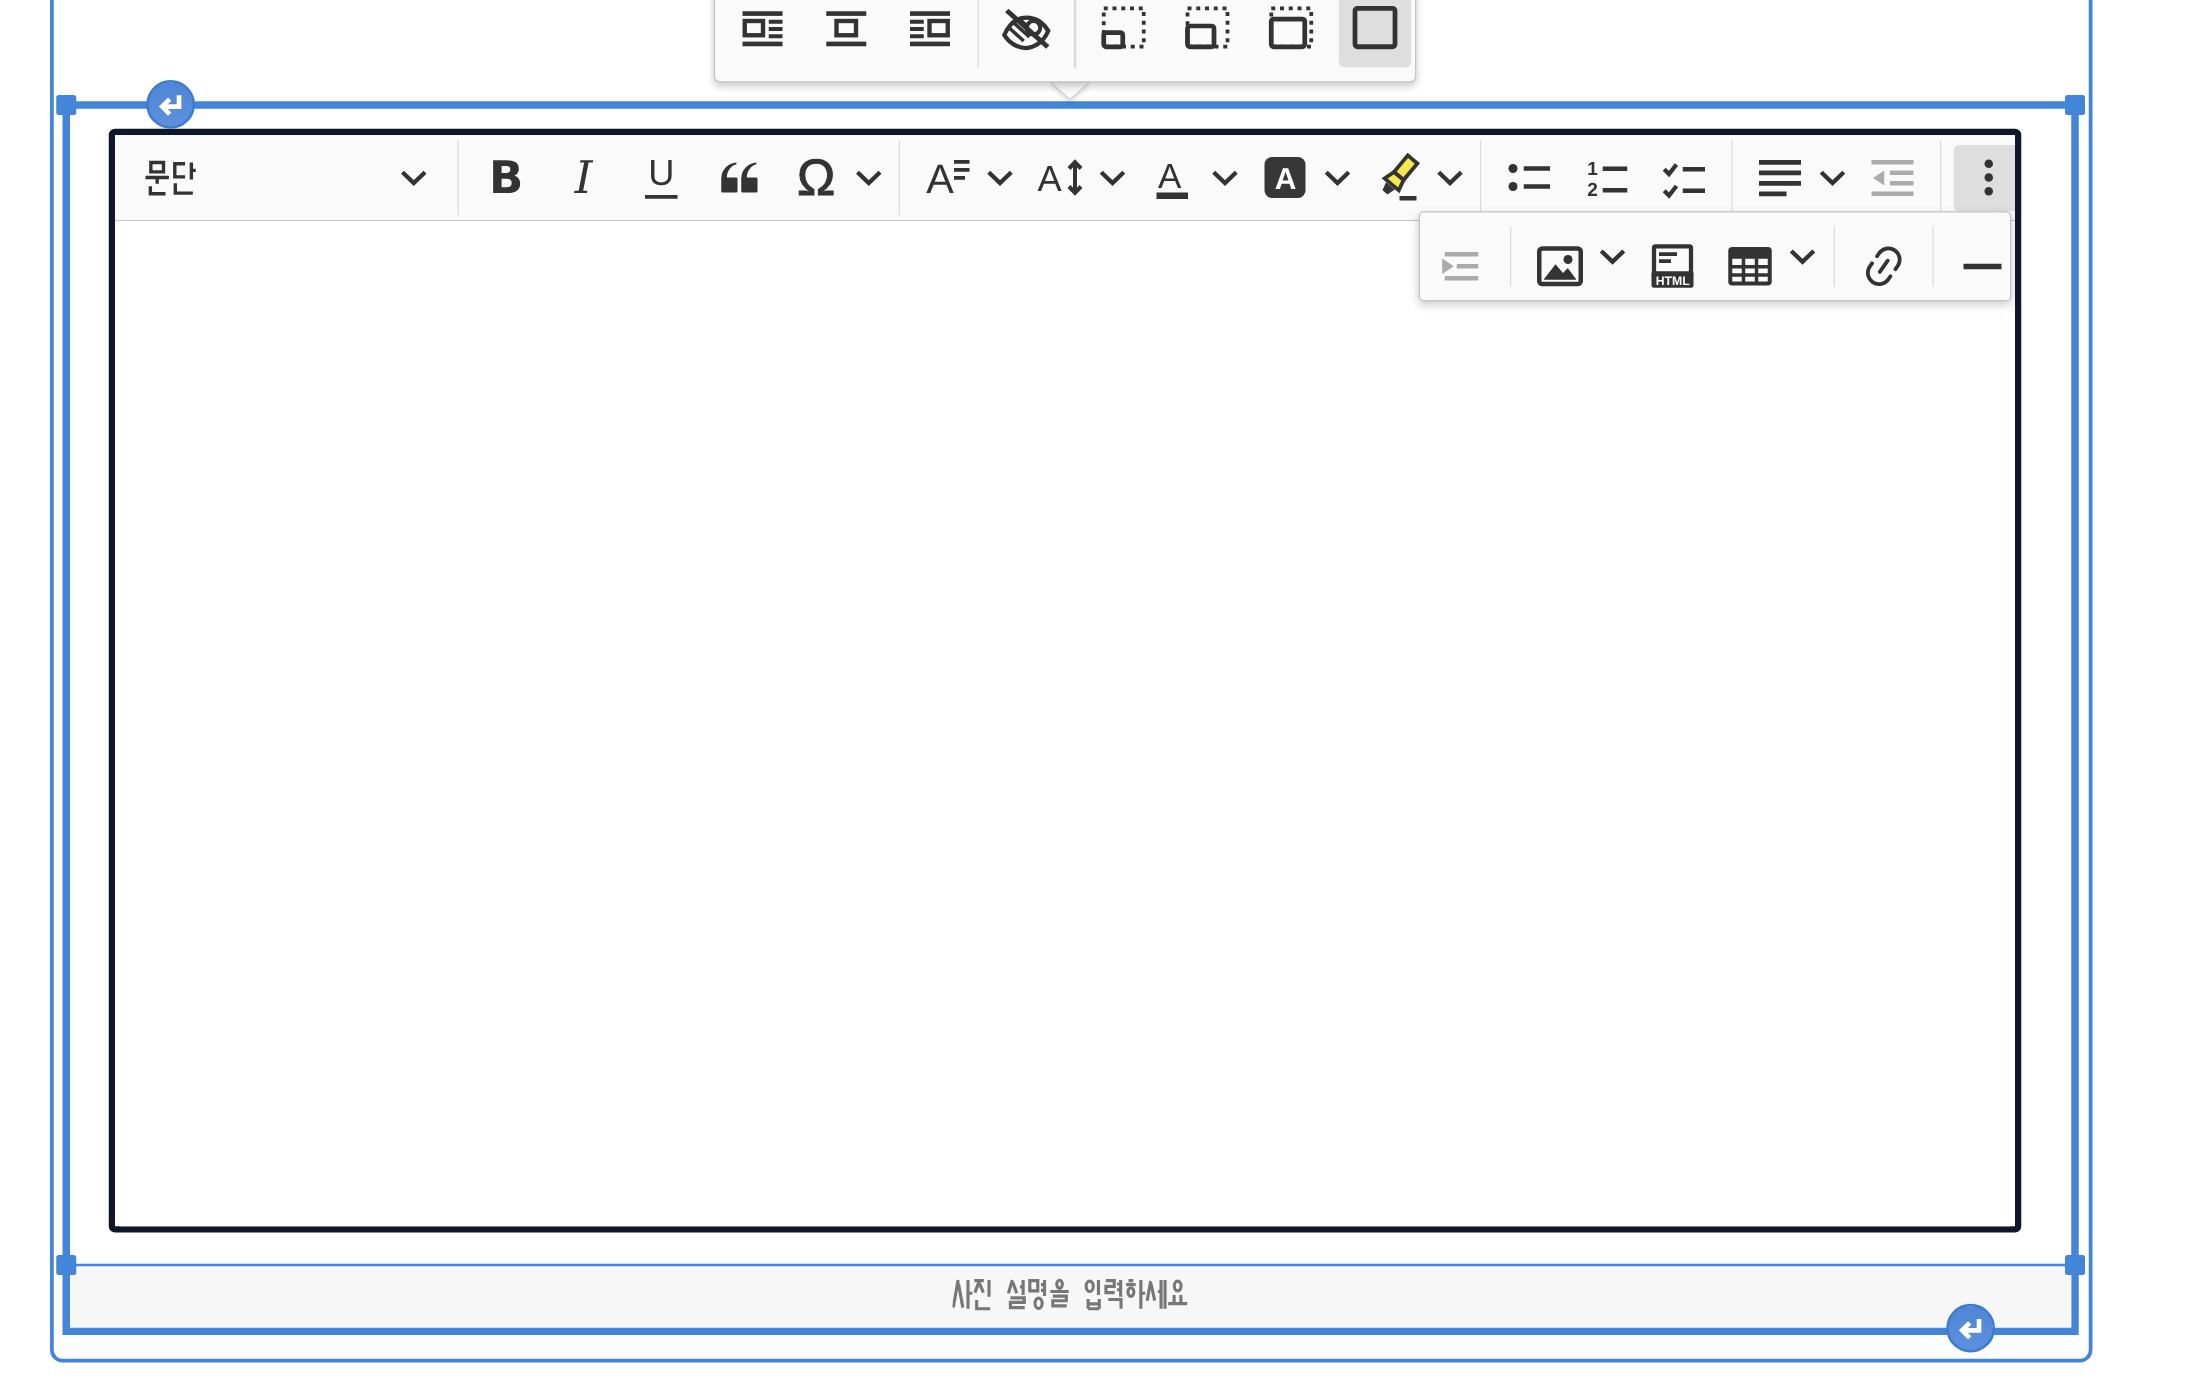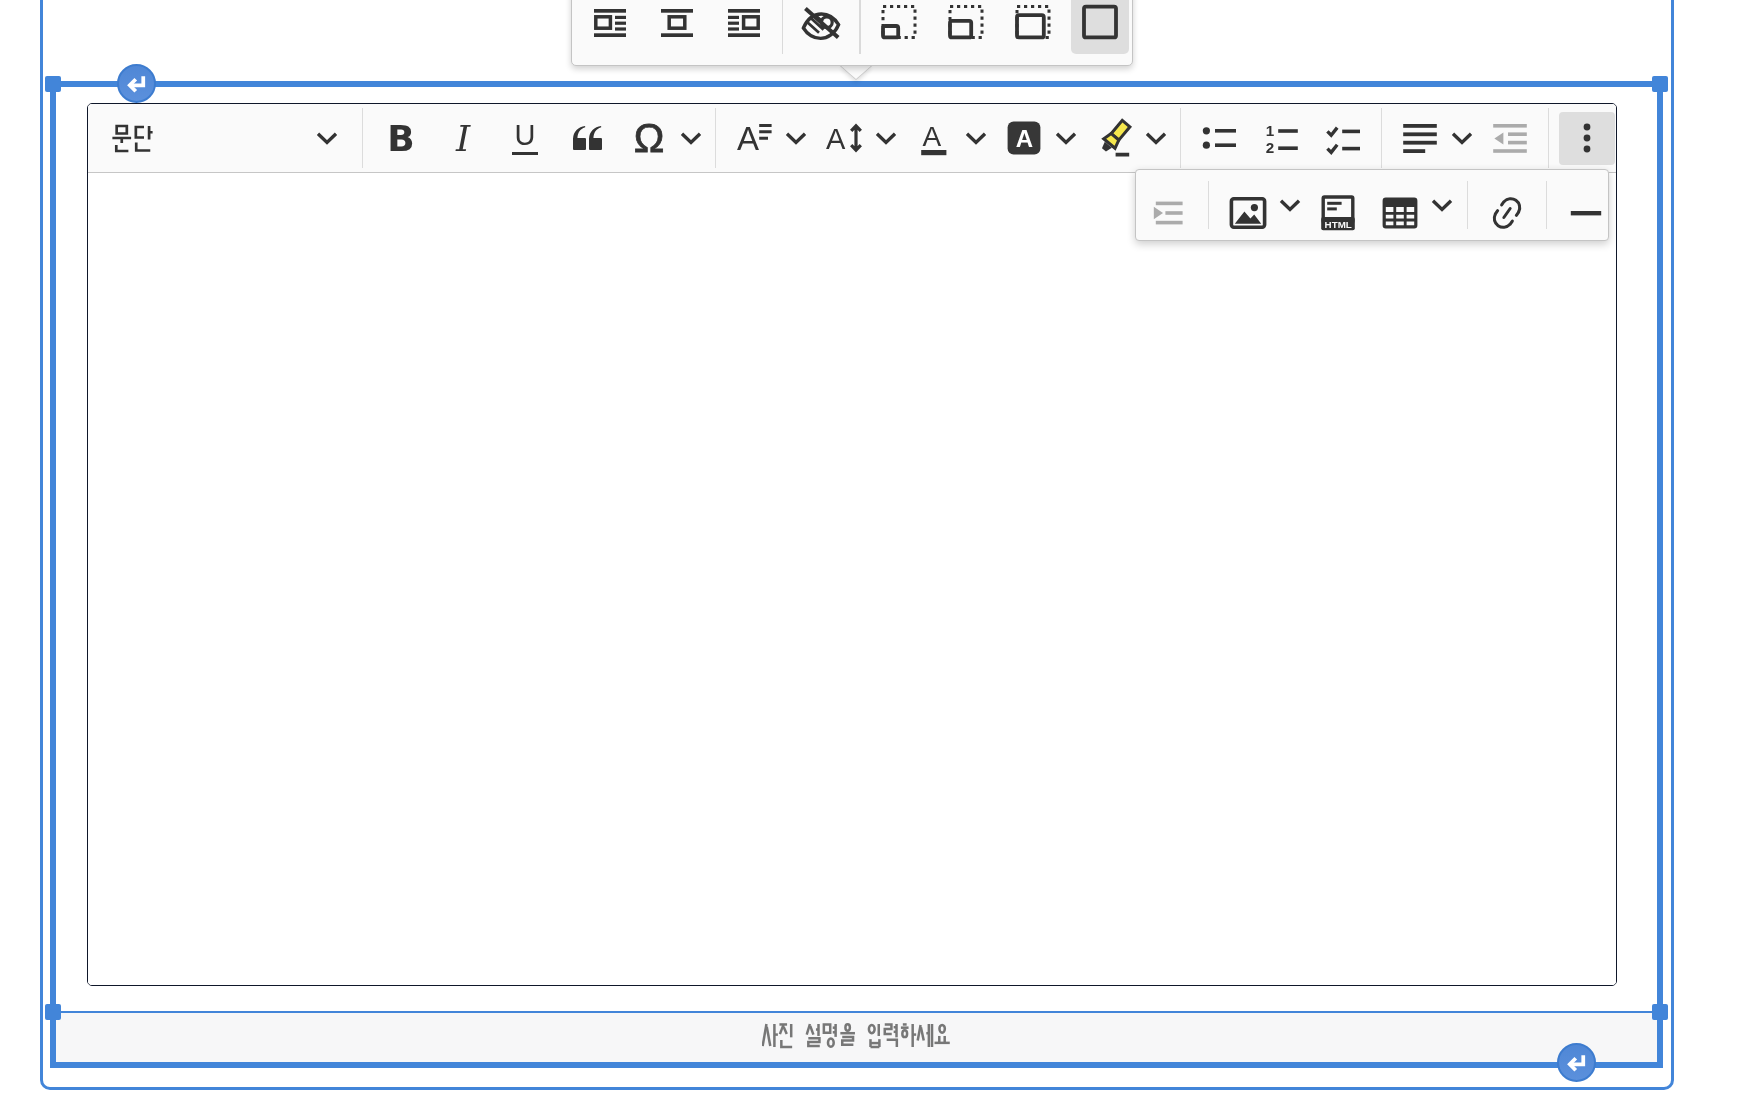--- a/index.html
+++ b/index.html
@@ -10,21 +10,21 @@
   
   .focus-ring { position:absolute; left:40px; top:-24px; width:1634px; height:1114px;
     border:3px solid var(--blue); border-radius:10px; z-index:0; }
 
   
   .widget { position:absolute; left:50px; top:81px; width:1613px; height:987px;
     border:6px solid var(--blue); background:#fff; z-index:1; }
 
   
   .editor-box { position:absolute; left:31px; top:16px; width:1530px; height:883px;
-    border:1px solid #0f172a; border-radius:5px; background:#fff; z-index:2; }
+    border:5px solid #0f172a; border-radius:5px; background:#fff; z-index:2; }
   .toolbar { position:absolute; left:0; top:0; right:0; height:69px; background:#fafafa;
     border-bottom:1px solid #c6c6c6; border-radius:4px 4px 0 0;
     display:flex; align-items:center; padding:0 0 0 9px; overflow:hidden; }
   .content-area { position:absolute; left:0; top:69px; right:0; bottom:0; background:#fff;
     border-radius:0 0 4px 4px; }
 
   
   .tb-btn { width:56px; height:53px; margin:0 3px; display:flex; align-items:center;
     justify-content:center; border-radius:4px; color:#333; flex:none; cursor:default; }
   .tb-btn svg.ic { width:40px; height:40px; display:block; }

